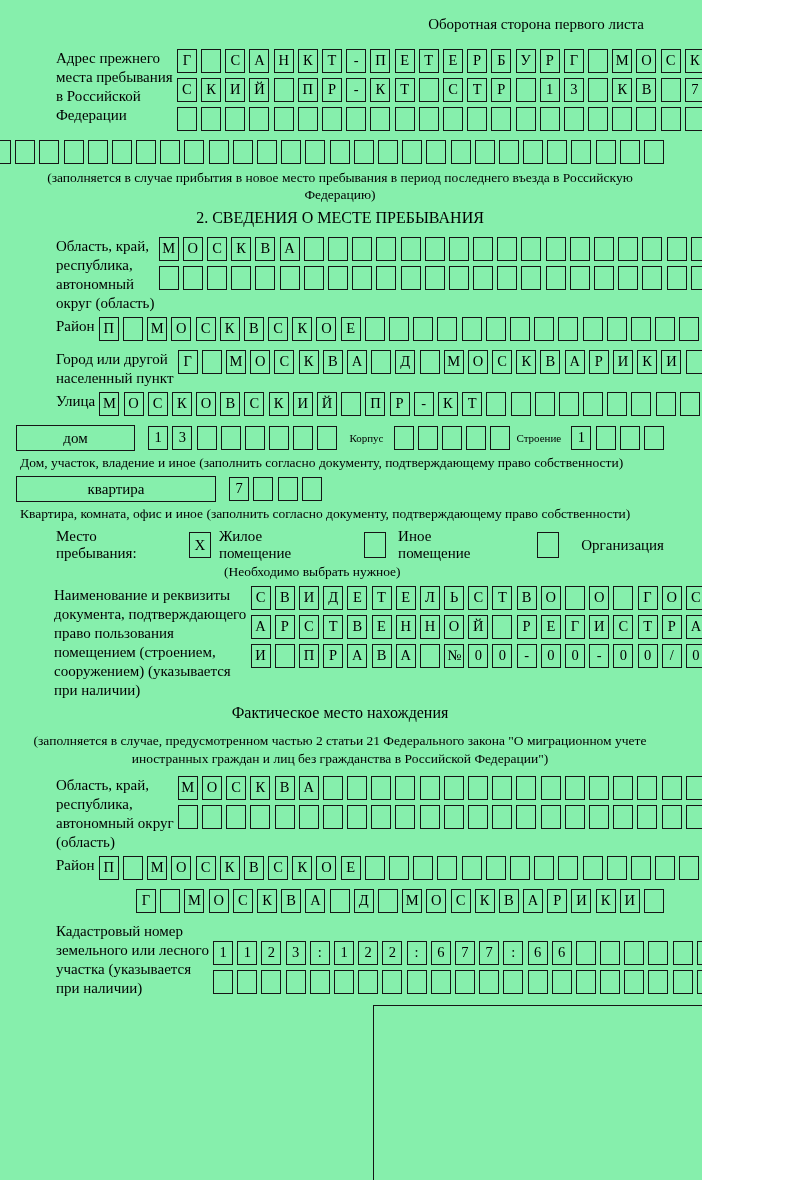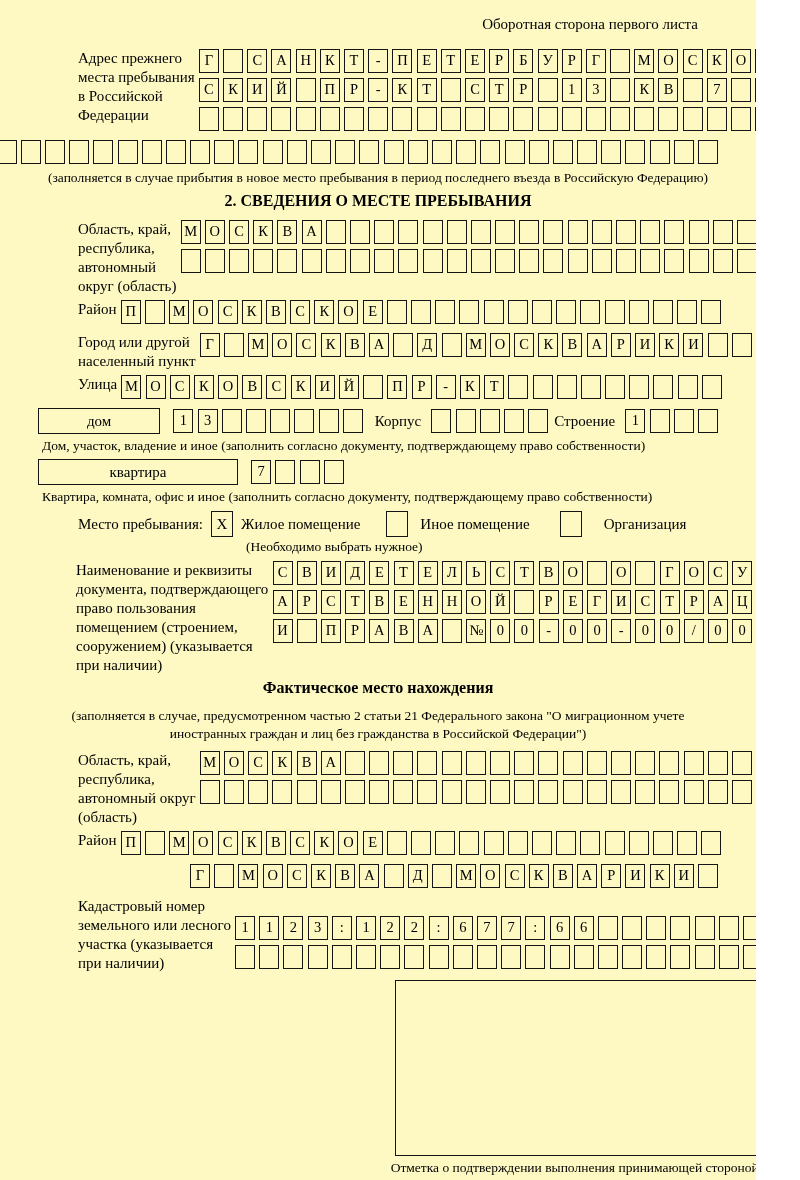--- a/index.html
+++ b/index.html
@@ -1,41 +1,41 @@
 <!DOCTYPE html>
 <html><head>
 <meta charset="utf-8">
 <style>
   html,body{margin:0;padding:0;background:#fff;color:#000;
     font-family:"Liberation Serif","DejaVu Serif",serif;}
-  .page{position:relative;width:756px;height:1180px;box-sizing:border-box;
-    padding:14px 38px 0 38px;overflow:hidden;background:#fef9c3;}
+  .page{position:relative;width:702px;height:1180px;box-sizing:border-box;
+    padding:14px 38px 0 16px;overflow:hidden;background:#86efac;}
 
   .hdr{ text-align:right; font-size:15px; margin:2px 20px 16px 0;}
 
   
   .cellrow{display:flex;justify-content:flex-end;margin-bottom:5px;}
   .cell{box-sizing:border-box;flex:0 0 auto;width:20px;height:24px;
     border:1.6px solid #151515;margin-left:4.2px;text-align:center;
     font-size:14.5px;line-height:21px;font-family:"Liberation Serif",serif;}
 
   .frow{display:flex;align-items:flex-start;margin-bottom:4px;}
   .flabel{flex:0 0 auto;font-size:15px;line-height:19px;padding-left:40px;
     white-space:pre-line;}
   .fcells{margin-left:auto;display:flex;flex-direction:column;align-items:flex-end;}
 
   .caption{font-size:13.5px;line-height:17px;}
   .caption.center{text-align:center;}
-  .sec-title{text-align:center;font-weight:bold;font-size:16px;margin:6px 0 10px 0;}
+  .sec-title{text-align:center;font-weight:normal;font-size:16px;margin:6px 0 10px 0;}
 
   
   .houserow{display:flex;align-items:center;margin:2px 0 3px 0;}
   .textbox{box-sizing:border-box;height:26px;border:1.6px solid #151515;
     display:flex;align-items:center;justify-content:center;font-size:15px;}
-  .inline-label{font-size:15px;margin:0 6px;}
+  .inline-label{font-size:11px;margin:0 6px;}
   .minirow{display:flex;}
 
   
   .mesto{display:flex;align-items:center;margin:6px 0 2px 0;padding-left:40px;font-size:15px;}
   .chk{box-sizing:border-box;width:22px;height:26px;border:1.6px solid #151515;
     display:inline-flex;align-items:center;justify-content:center;font-size:15px;flex:0 0 auto;}
   .mesto-note{font-size:13.5px;margin:0 0 6px 208px;}
 
   .fakt-note{text-align:center;font-size:13.5px;line-height:18px;margin-bottom:8px;}
 

